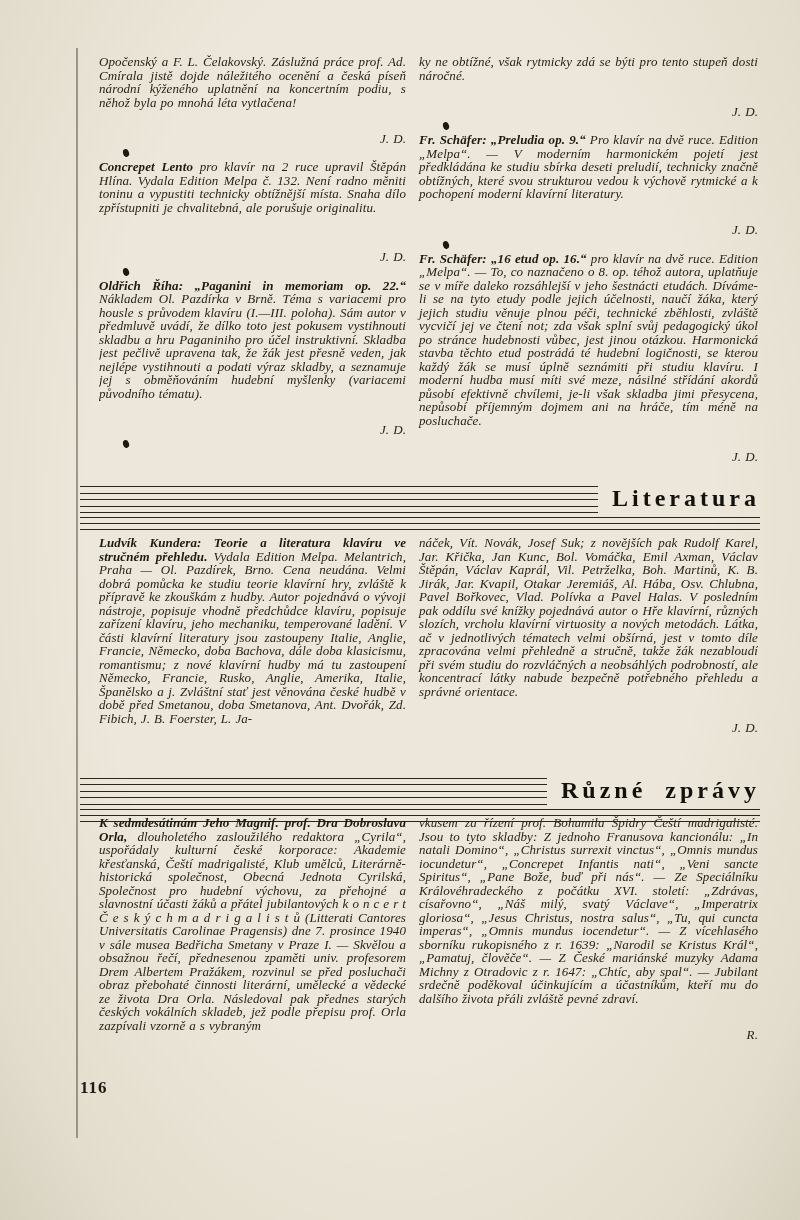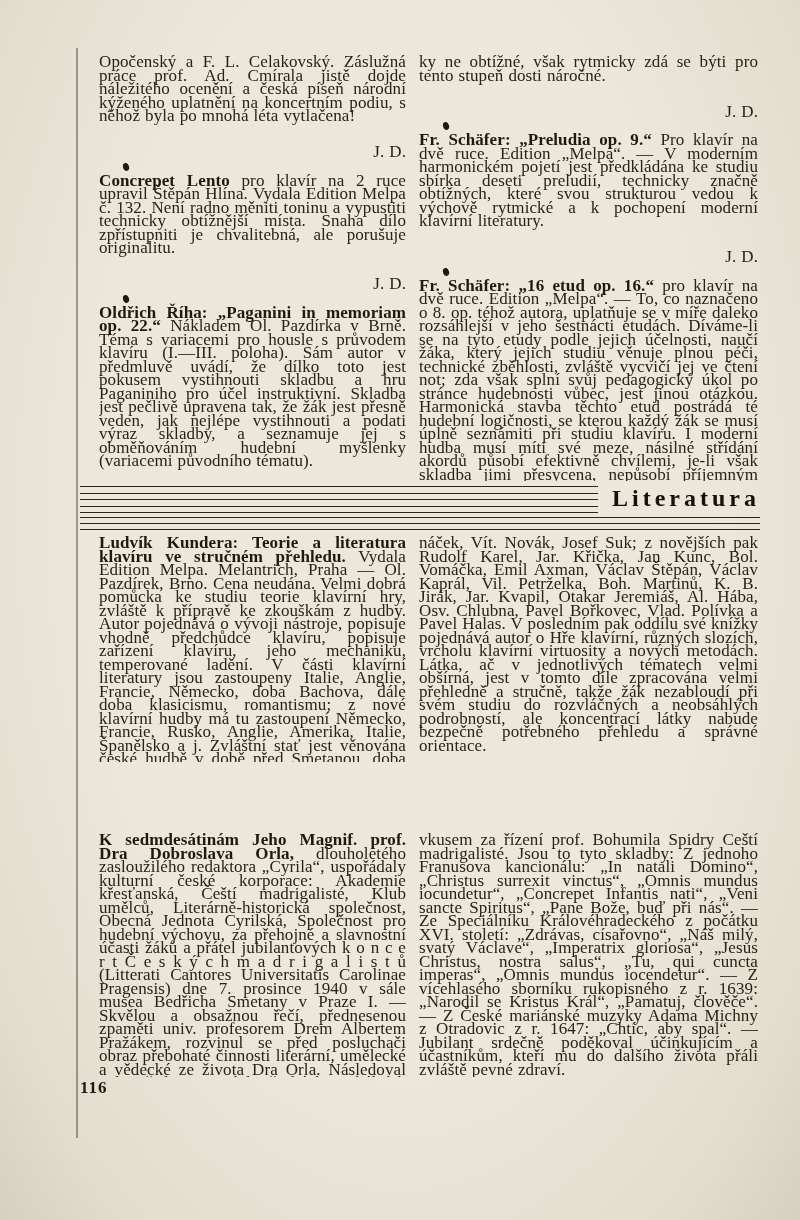--- a/index.html
+++ b/index.html
@@ -12,27 +12,27 @@
     overflow:hidden;
   }
   .vrule{
     position:absolute;left:76px;top:48px;height:1090px;width:1.5px;
     background:rgba(62,58,48,.45);
   }
   .section{
     position:absolute;left:99px;right:42px;
     display:flex;overflow:hidden;
   }
-  .col{font-size:17px;line-height:13.5px;text-align:justify;word-spacing:.6px;letter-spacing:.1px;}
+  .col{font-size:13px;line-height:13.5px;text-align:justify;word-spacing:.6px;letter-spacing:.1px;font-style:italic;}
   .col.left{width:307px;flex:none;}
   .col.gap{width:13px;flex:none;}
   .col.right{flex:1;}
   .sec1{top:55px;height:426px;}
   .sec2{top:536px;height:226px;}
-  .sec3{top:833px;height:244px;}
+  .sec3{top:816px;height:244px;}
   .para{margin:0;}
   .para::after{content:"";display:block;clear:both;}
   .lead{font-weight:bold;color:#1d1a10;}
   .sign{float:right;padding-left:10px;margin-top:36px;}
   .bullet{
     width:6px;height:8px;border-radius:60% 50% 55% 50%;
     background:#1c1913;transform:rotate(-18deg);
     margin:4px 0 3px 24px;
   }
   .sheader{position:absolute;left:80px;right:40px;}
@@ -95,20 +95,31 @@
   <div class="section sec2">
     <div class="col left">
         <p class="para"><span class="lead">Ludvík Kundera: Teorie a literatura klavíru ve stručném přehledu.</span> Vydala Edition Melpa. Melantrich, Praha — Ol. Pazdírek, Brno. Cena neudána. Velmi dobrá pomůcka ke studiu teorie klavírní hry, zvláště k přípravě ke zkouškám z hudby. Autor pojednává o vývoji nástroje, popisuje vhodně předchůdce klavíru, popisuje zařízení klavíru, jeho mechaniku, temperované ladění. V části klavírní literatury jsou zastoupeny Italie, Anglie, Francie, Německo, doba Bachova, dále doba klasicismu, romantismu; z nové klavírní hudby má tu zastoupení Německo, Francie, Rusko, Anglie, Amerika, Italie, Španělsko a j. Zvláštní stať jest věnována české hudbě v době před Smetanou, doba Smetanova, Ant. Dvořák, Zd. Fibich, J. B. Foerster, L. Ja-</p>
       </div>
     <div class="col gap"></div>
     <div class="col right">
         <p class="para">náček, Vít. Novák, Josef Suk; z novějších pak Rudolf Karel, Jar. Křička, Jan Kunc, Bol. Vomáčka, Emil Axman, Václav Štěpán, Václav Kaprál, Vil. Petrželka, Boh. Martinů, K. B. Jirák, Jar. Kvapil, Otakar Jeremiáš, Al. Hába, Osv. Chlubna, Pavel Bořkovec, Vlad. Polívka a Pavel Halas. V posledním pak oddílu své knížky pojednává autor o Hře klavírní, různých slozích, vrcholu klavírní virtuosity a nových metodách. Látka, ač v jednotlivých tématech velmi obšírná, jest v tomto díle zpracována velmi přehledně a stručně, takže žák nezabloudí při svém studiu do rozvláčných a neobsáhlých podrobností, ale koncentrací látky nabude bezpečně potřebného přehledu a správné orientace.<span class="sign">J. D.</span></p>
       </div>
   </div>
 
+  <div class="sheader h2">
+    <div class="hrow">
+      <div class="hlines"></div>
+      <span class="htitle">Různé zprávy</span>
+    </div>
+    <div class="hunder">
+      <div class="u"></div>
+        <div class="u"></div>
+        <div class="u"></div>
+    </div>
+  </div>
 
   <div class="section sec3">
     <div class="col left">
         <p class="para"><span class="lead">K sedmdesátinám Jeho Magnif. prof. Dra Dobroslava Orla,</span> dlouholetého zasloužilého redaktora „Cyrila“, uspořádaly kulturní české korporace: Akademie křesťanská, Čeští madrigalisté, Klub umělců, Literárně-historická společnost, Obecná Jednota Cyrilská, Společnost pro hudební výchovu, za přehojné a slavnostní účasti žáků a přátel jubilantových k o n c e r t Č e s k ý c h m a d r i g a l i s t ů (Litterati Cantores Universitatis Carolinae Pragensis) dne 7. prosince 1940 v sále musea Bedřicha Smetany v Praze I. — Skvělou a obsažnou řečí, přednesenou zpaměti univ. profesorem Drem Albertem Pražákem, rozvinul se před posluchači obraz přebohaté činnosti literární, umělecké a vědecké ze života Dra Orla. Následoval pak přednes starých českých vokálních skladeb, jež podle přepisu prof. Orla zazpívali vzorně a s vybraným</p>
       </div>
     <div class="col gap"></div>
     <div class="col right">
         <p class="para">vkusem za řízení prof. Bohumila Špidry Čeští madrigalisté. Jsou to tyto skladby: Z jednoho Franusova kancionálu: „In natali Domino“, „Christus surrexit vinctus“, „Omnis mundus iocundetur“, „Concrepet Infantis nati“, „Veni sancte Spiritus“, „Pane Bože, buď při nás“. — Ze Speciálníku Královéhradeckého z počátku XVI. století: „Zdrávas, císařovno“, „Náš milý, svatý Václave“, „Imperatrix gloriosa“, „Jesus Christus, nostra salus“, „Tu, qui cuncta imperas“, „Omnis mundus iocendetur“. — Z vícehlasého sborníku rukopisného z r. 1639: „Narodil se Kristus Král“, „Pamatuj, člověče“. — Z České mariánské muzyky Adama Michny z Otradovic z r. 1647: „Chtíc, aby spal“. — Jubilant srdečně poděkoval účinkujícím a účastníkům, kteří mu do dalšího života přáli zvláště pevné zdraví.<span class="sign">R.</span></p>
       </div>
   </div>

